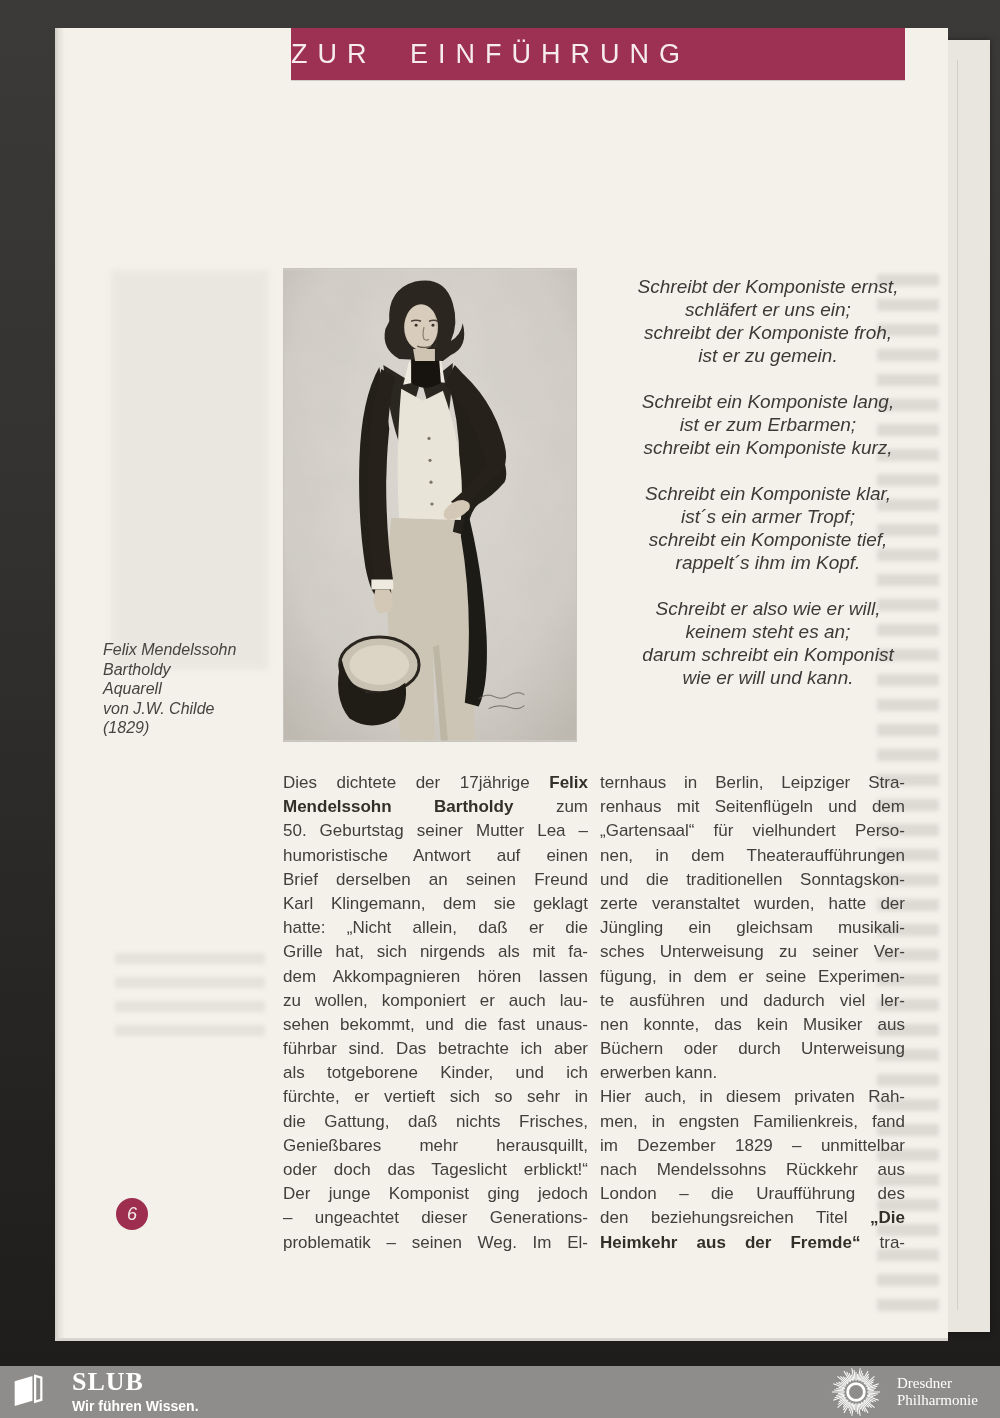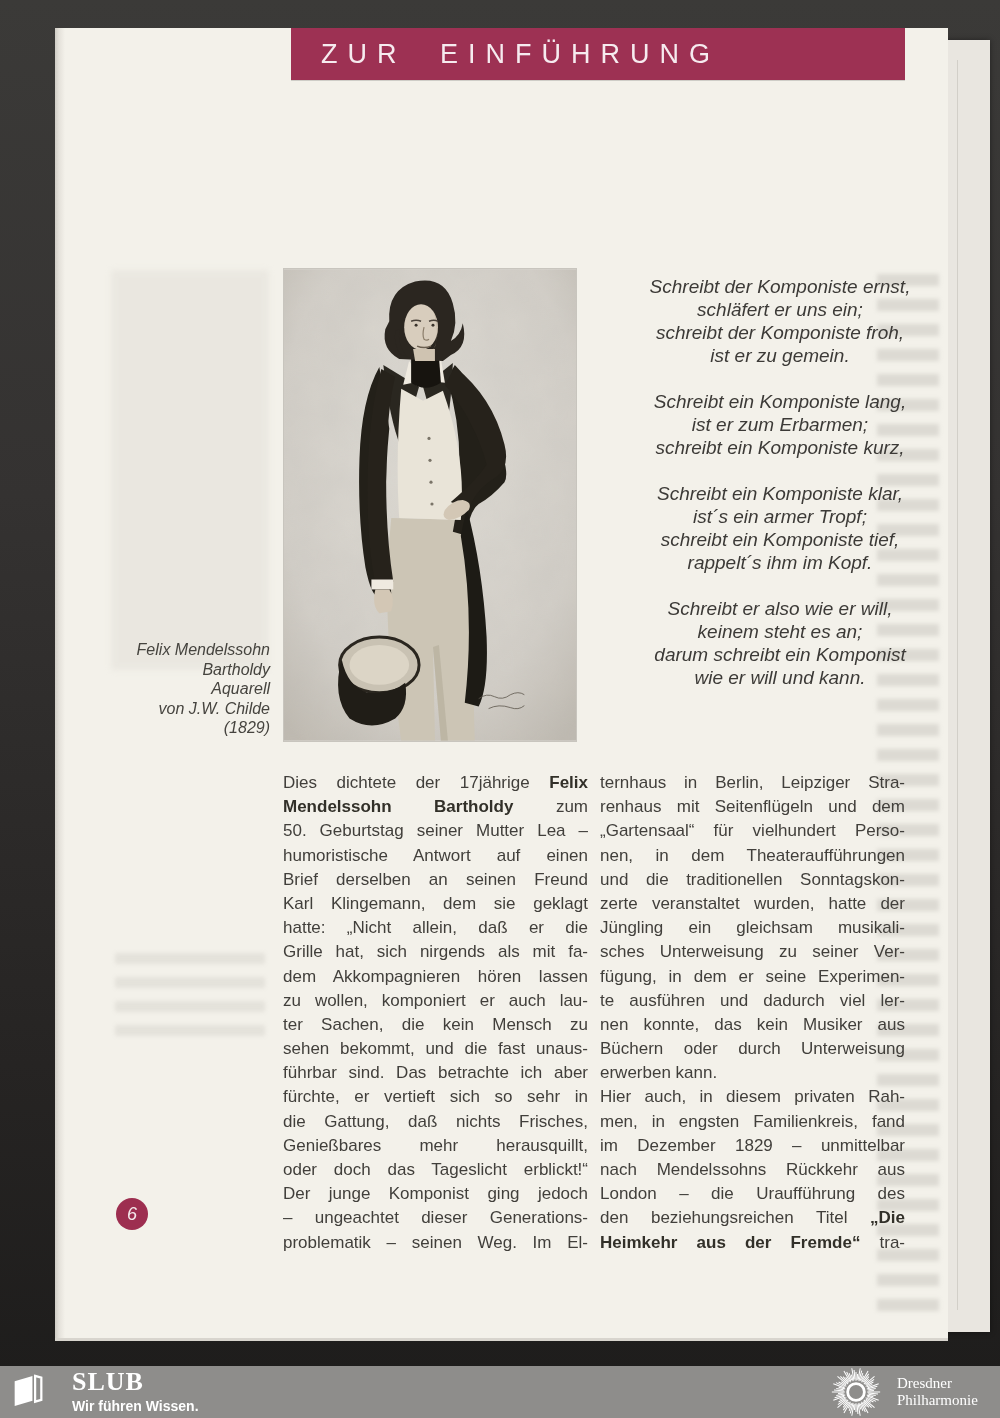--- a/index.html
+++ b/index.html
@@ -15,41 +15,41 @@
   
   .page{position:absolute;left:55px;top:28px;width:893px;height:1310px;background:#f3f1ea;}
   .page::before{content:"";position:absolute;left:0;top:0;bottom:0;width:10px;
                 background:linear-gradient(90deg,#cfccc5 0,#e4e1da 4px,#f3f1ea 10px);}
   .page::after{content:"";position:absolute;left:0;right:0;bottom:-3px;height:3px;background:#d8d5ce;}
 
   
   .masthead{position:absolute;left:236px;top:0;width:614px;height:52px;background:#9d3153;
             display:flex;align-items:center;box-shadow:0 1px 0 rgba(0,0,0,.15);}
   .masthead-title{color:#f6ebef;font-size:27px;font-weight:400;letter-spacing:10px;
-                  word-spacing:16px;padding-left:30px;white-space:nowrap;}
+                  word-spacing:16px;white-space:nowrap;}
 
   
   .ghost{position:absolute;filter:blur(2px);pointer-events:none;}
   .ghost-right{left:822px;top:246px;width:62px;height:1046px;opacity:.5;
     background:repeating-linear-gradient(180deg,rgba(160,157,150,.55) 0 12px,rgba(0,0,0,0) 12px 25px);}
   .ghost-left{left:56px;top:242px;width:158px;height:400px;opacity:.5;background:#e2dfd8;filter:blur(3px);}
   .ghost-left2{left:60px;top:925px;width:150px;height:90px;opacity:.35;
     background:repeating-linear-gradient(180deg,rgba(160,157,150,.5) 0 11px,rgba(0,0,0,0) 11px 24px);}
 
   
   .portrait{position:absolute;left:228px;top:240px;width:294px;height:474px;
             border:1px solid #c8c5be;box-sizing:border-box;background:#d8d5cf;}
   .portrait svg{display:block;width:100%;height:100%;}
 
   
-  .caption{position:absolute;left:48px;top:612px;width:167px;text-align:right;
+  .caption{position:absolute;left:48px;top:612px;width:167px;text-align:left;
            font-style:italic;font-size:16px;line-height:19.5px;color:#46443f;}
 
   
-  .poem{position:absolute;left:560px;top:247px;width:330px;text-align:center;
+  .poem{position:absolute;left:548px;top:247px;width:330px;text-align:center;
         font-style:italic;font-size:19px;line-height:23px;color:#3c3a37;}
   .stanza{margin-bottom:23px;}
 
   
   .col{position:absolute;top:743px;width:305px;font-size:17px;line-height:24.2px;color:#413f3b;}
   .col-left{left:228px;}
   .col-right{left:545px;}
   .tl{text-align:justify;text-align-last:justify;white-space:nowrap;height:24.2px;overflow:visible;}
   .tl.nj{text-align:left;text-align-last:left;}
   .b{font-weight:700;color:#323029;}
@@ -191,23 +191,23 @@
         <div class="tl"><span>Dies dichtete der 17jährige </span><span class="b">Felix</span></div>
         <div class="tl"><span class="b">Mendelssohn Bartholdy</span><span> zum</span></div>
         <div class="tl"><span>50. Geburtstag seiner Mutter Lea –</span></div>
         <div class="tl"><span>humoristische Antwort auf einen</span></div>
         <div class="tl"><span>Brief derselben an seinen Freund</span></div>
         <div class="tl"><span>Karl Klingemann, dem sie geklagt</span></div>
         <div class="tl"><span>hatte: „Nicht allein, daß er die</span></div>
         <div class="tl"><span>Grille hat, sich nirgends als mit fa-</span></div>
         <div class="tl"><span>dem Akkompagnieren hören lassen</span></div>
         <div class="tl"><span>zu wollen, komponiert er auch lau-</span></div>
-        <div class="tl"><span>ter Sachen, die kein Mensch zu</span></div>
         <div class="tl"><span>sehen bekommt, und die fast unaus-</span></div>
         <div class="tl"><span>führbar sind. Das betrachte ich aber</span></div>
+        <div class="tl"><span>als totgeborene Kinder, und ich</span></div>
         <div class="tl"><span>fürchte, er vertieft sich so sehr in</span></div>
         <div class="tl"><span>die Gattung, daß nichts Frisches,</span></div>
         <div class="tl"><span>Genießbares mehr herausquillt,</span></div>
         <div class="tl"><span>oder doch das Tageslicht erblickt!“</span></div>
         <div class="tl"><span>Der junge Komponist ging jedoch</span></div>
         <div class="tl"><span>– ungeachtet dieser Generations-</span></div>
         <div class="tl"><span>problematik – seinen Weg. Im El-</span></div>
       </div>
     <div class="col col-right">
         <div class="tl"><span>ternhaus in Berlin, Leipziger Stra-</span></div>

